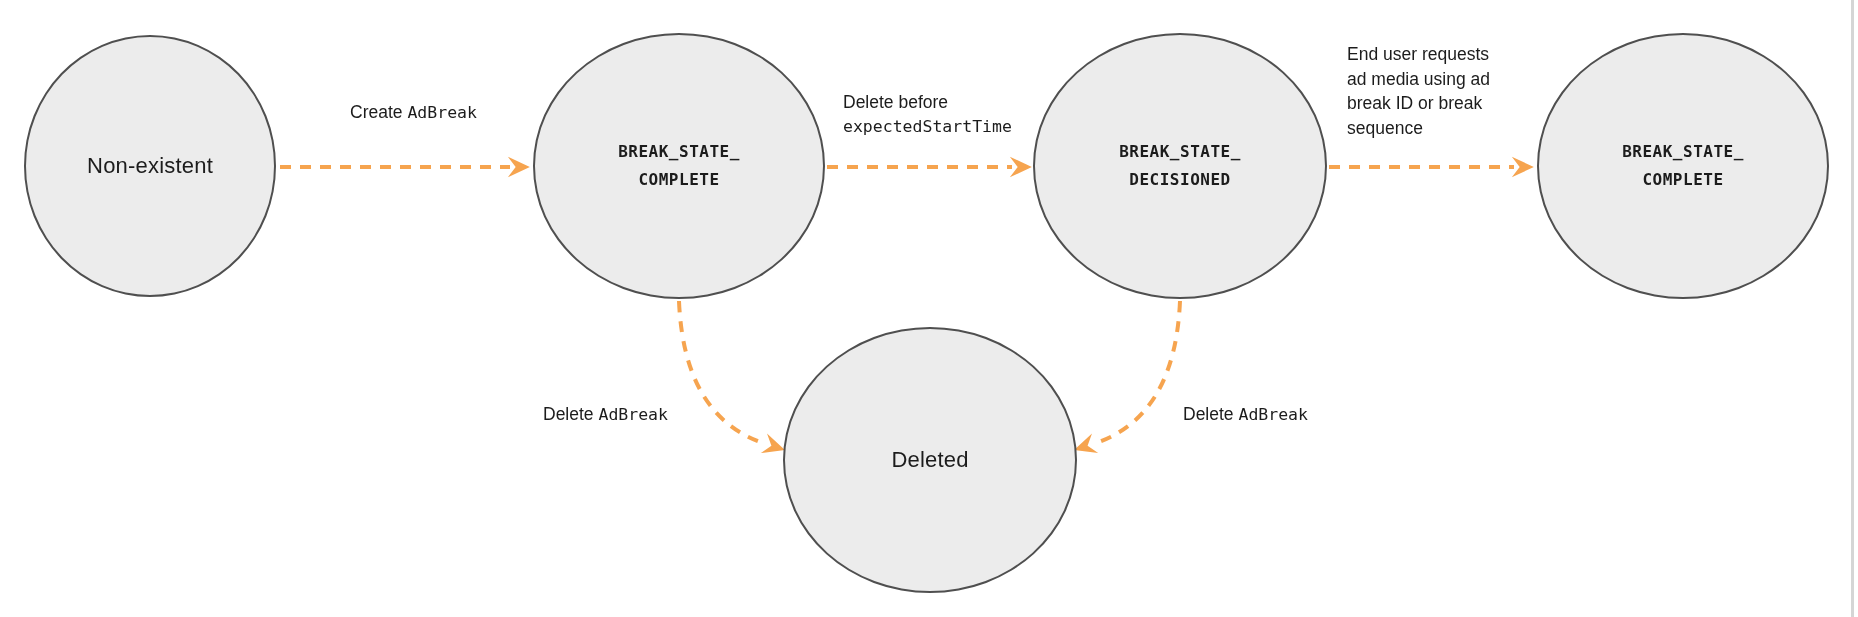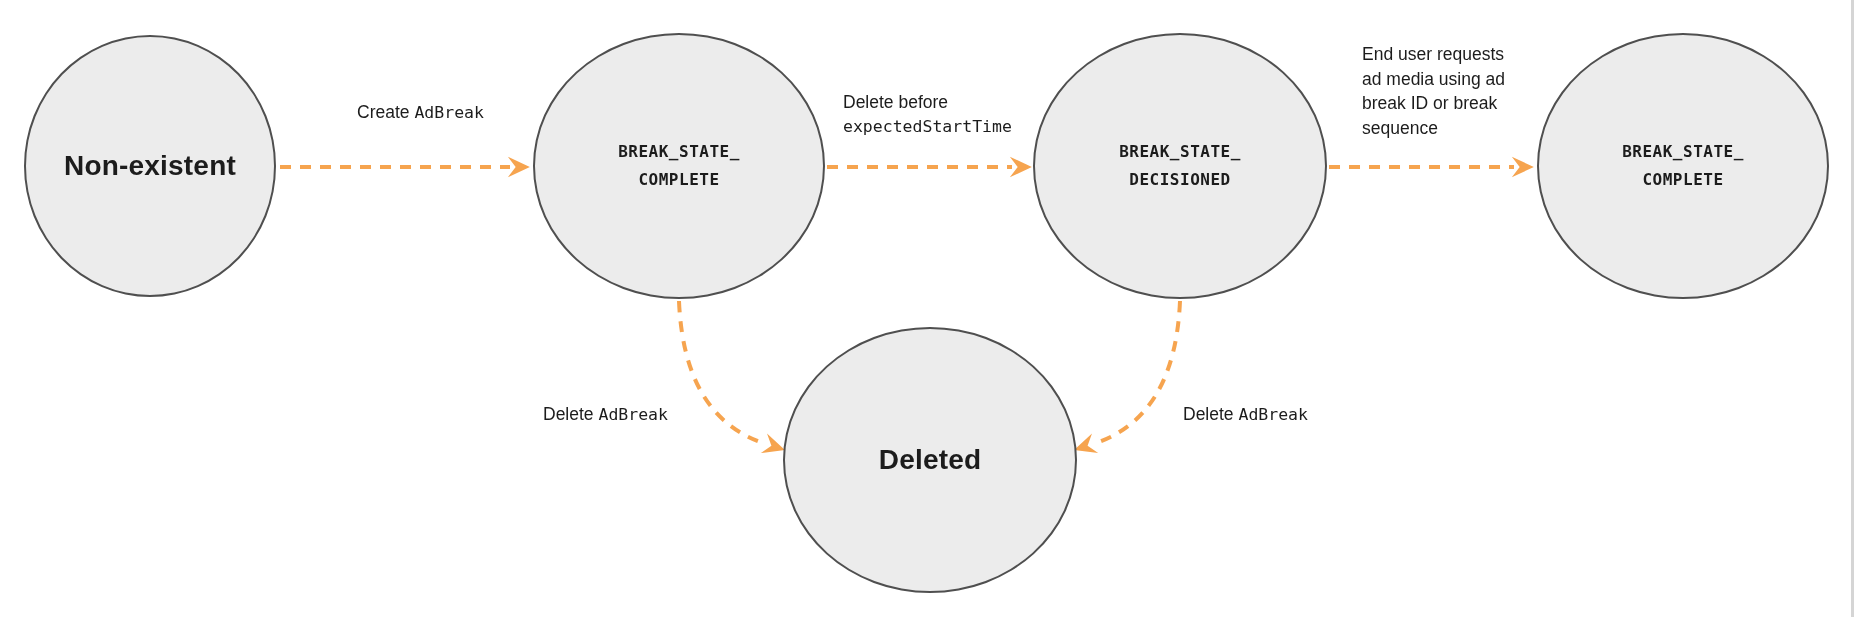--- a/index.html
+++ b/index.html
@@ -8,21 +8,21 @@
   }
   *{margin:0;padding:0;box-sizing:border-box;}
   html,body{width:1858px;height:617px;overflow:hidden;background:var(--background);
     font-family:"Liberation Sans",sans-serif;color:var(--text);}
   .stage{position:relative;width:1858px;height:617px;background:var(--background);}
 
   
   .node{position:absolute;border-radius:50%;background:var(--node-fill);
     border:2px solid var(--node-border);display:flex;align-items:center;
     justify-content:center;text-align:center;}
-  .node .plain-label{font-weight:bold;font-size:28px;letter-spacing:.2px;}
+  .node .plain-label{font-weight:normal;font-size:22px;letter-spacing:.2px;}
   .node .code-label{font-family:"DejaVu Sans Mono",monospace;font-weight:bold;
     font-size:16px;line-height:28px;letter-spacing:.5px;}
 
   
   .edge-label{position:absolute;font-size:17.5px;line-height:24.5px;color:var(--text);}
   .code{font-family:"DejaVu Sans Mono",monospace;font-size:16.5px;}
   .pre-wrap{white-space:pre-line;}
 
   
   svg.arrows{position:absolute;left:0;top:0;width:1858px;height:617px;pointer-events:none;}
@@ -63,28 +63,28 @@
   </div>
 
   <div class="node" style="left:1537px;top:33px;width:292px;height:266px;">
     <span class="code-label"><span>BREAK_STATE_</span><br><span>COMPLETE</span></span>
   </div>
 
   <div class="node" style="left:783px;top:327px;width:294px;height:266px;text-align:right;">
     <span class="plain-label">Deleted</span>
   </div>
 
-  <div class="edge-label" style="left:350px;top:100px;margin-left:7px;"><span>Create </span><span class="code">AdBreak</span></div>
+  <div class="edge-label" style="left:350px;top:100px;"><span>Create </span><span class="code">AdBreak</span></div>
 
   <div class="edge-label" style="left:843px;top:90px;">
     <div>Delete before</div>
     <div class="code">expectedStartTime</div>
   </div>
 
-  <div class="edge-label pre-wrap" style="left:1347px;top:42px;width:185px;margin-left:15px;">End user requests
+  <div class="edge-label pre-wrap" style="left:1347px;top:42px;width:185px;">End user requests
 ad media using ad
 break ID or break
 sequence</div>
 
   <div class="edge-label" style="left:543px;top:402px;"><span>Delete </span><span class="code">AdBreak</span></div>
 
   <div class="edge-label" style="left:1183px;top:402px;"><span>Delete </span><span class="code">AdBreak</span></div>
 
   <div class="page-edge-line" style="left:1851px;"></div>
 

